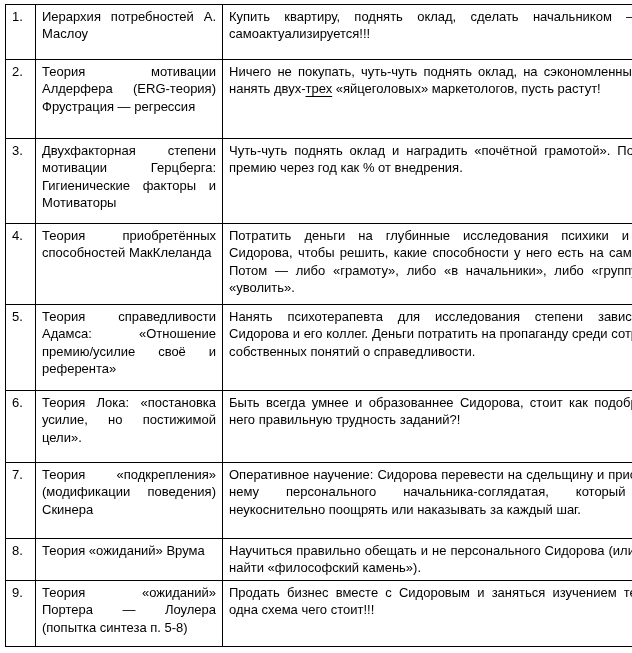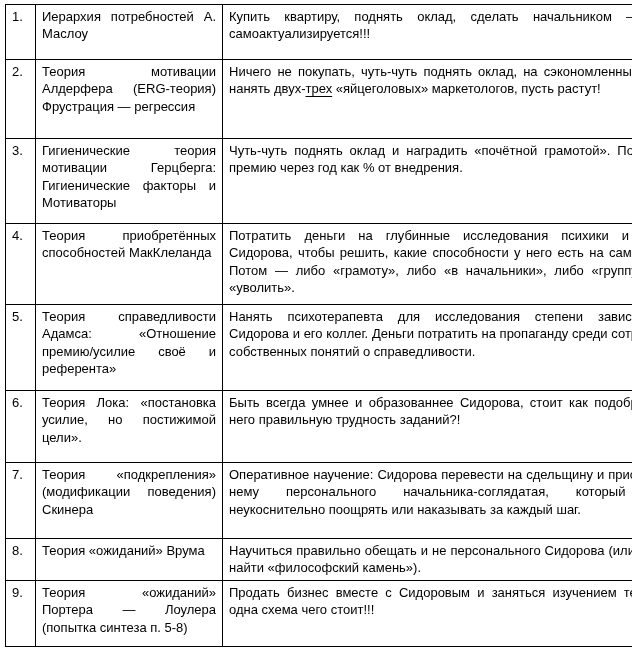--- a/index.html
+++ b/index.html
@@ -62,21 +62,21 @@
       <td class="c2">Иерархия потребностей А. Маслоу</td>
       <td class="c3">Купить квартиру, поднять оклад, сделать начальником — пусть самоактуализируется!!!</td>
     </tr>
     <tr>
       <td class="c1">2.</td>
       <td class="c2">Теория мотивации Алдерфера (ERG-теория) Фрустрация — регрессия</td>
       <td class="c3"><span>Ничего не покупать, чуть-чуть поднять оклад, на сэкономленные деньги нанять двух-</span><span class="misspelled">трех</span><span> «яйцеголовых» маркетологов, пусть растут!</span></td>
     </tr>
     <tr>
       <td class="c1">3.</td>
-      <td class="c2">Гигиенические теория мотивации Герцберга: Гигиенические факторы и Мотиваторы</td>
+      <td class="c2">Двухфакторная степени мотивации Герцберга: Гигиенические факторы и Мотиваторы</td>
       <td class="c3">Чуть-чуть поднять оклад и наградить «почётной грамотой». Пообещать премию через год как % от внедрения.</td>
     </tr>
     <tr>
       <td class="c1">4.</td>
       <td class="c2">Теория приобретённых способностей МакКлеланда</td>
       <td class="c3">Потратить деньги на глубинные исследования психики и юности Сидорова, чтобы решить, какие способности у него есть на самом деле. Потом — либо «грамоту», либо «в начальники», либо «группу», либо «уволить».</td>
     </tr>
     <tr>
       <td class="c1">5.</td>
       <td class="c2">Теория справедливости Адамса: «Отношение премию/усилие своё и референта»</td>

